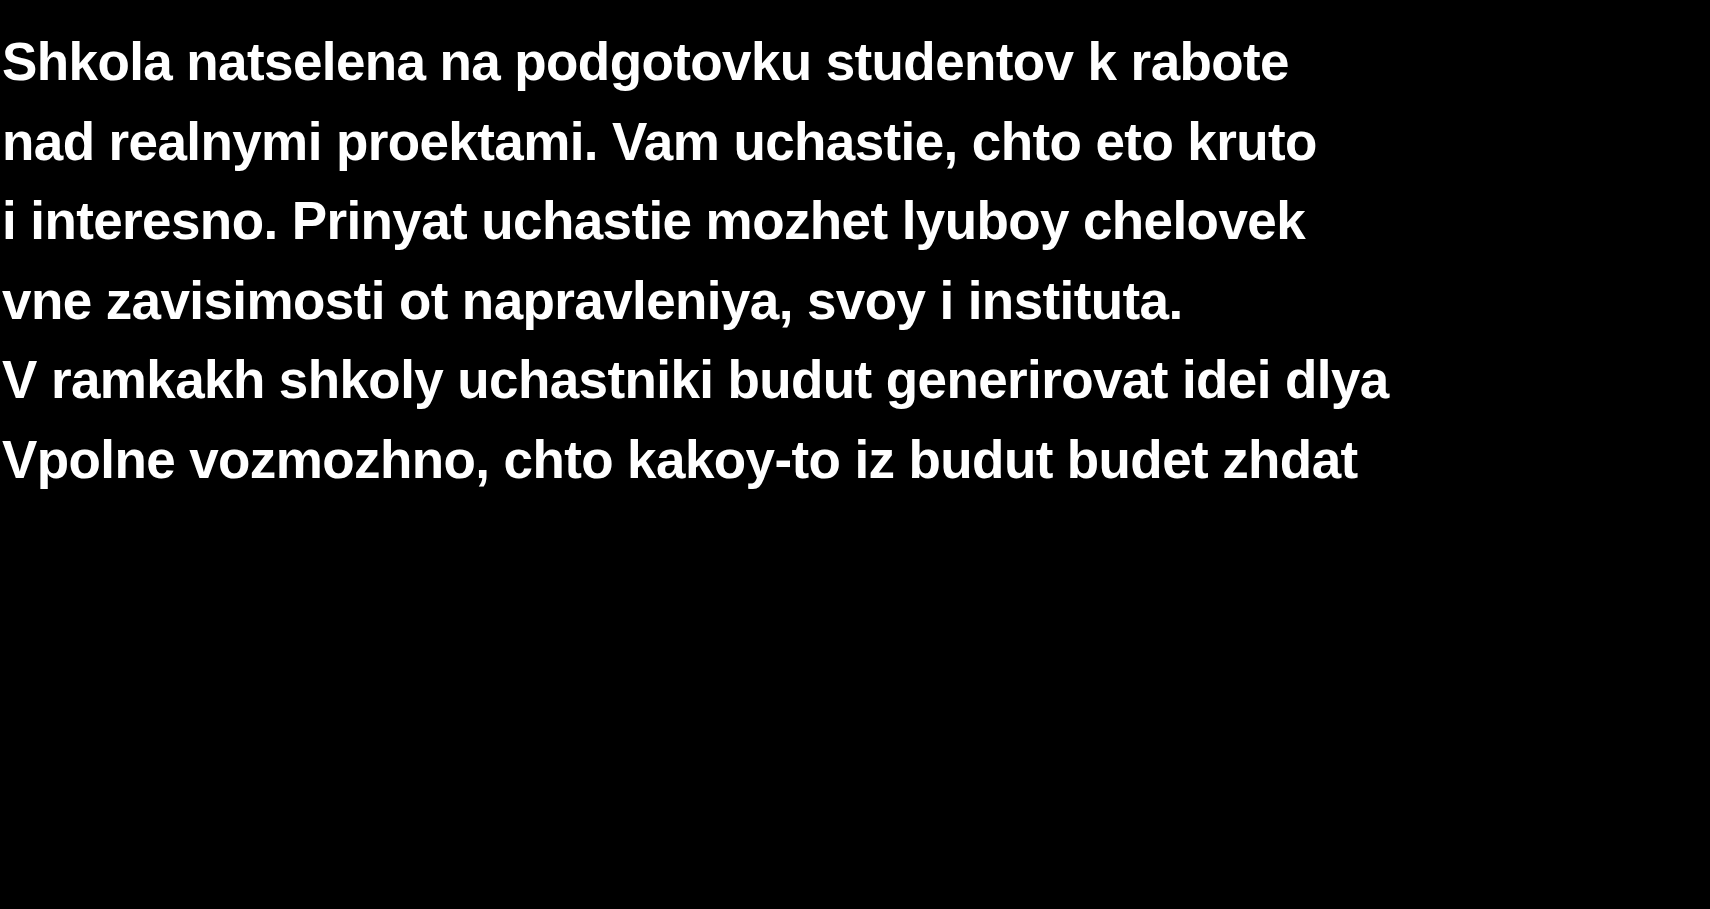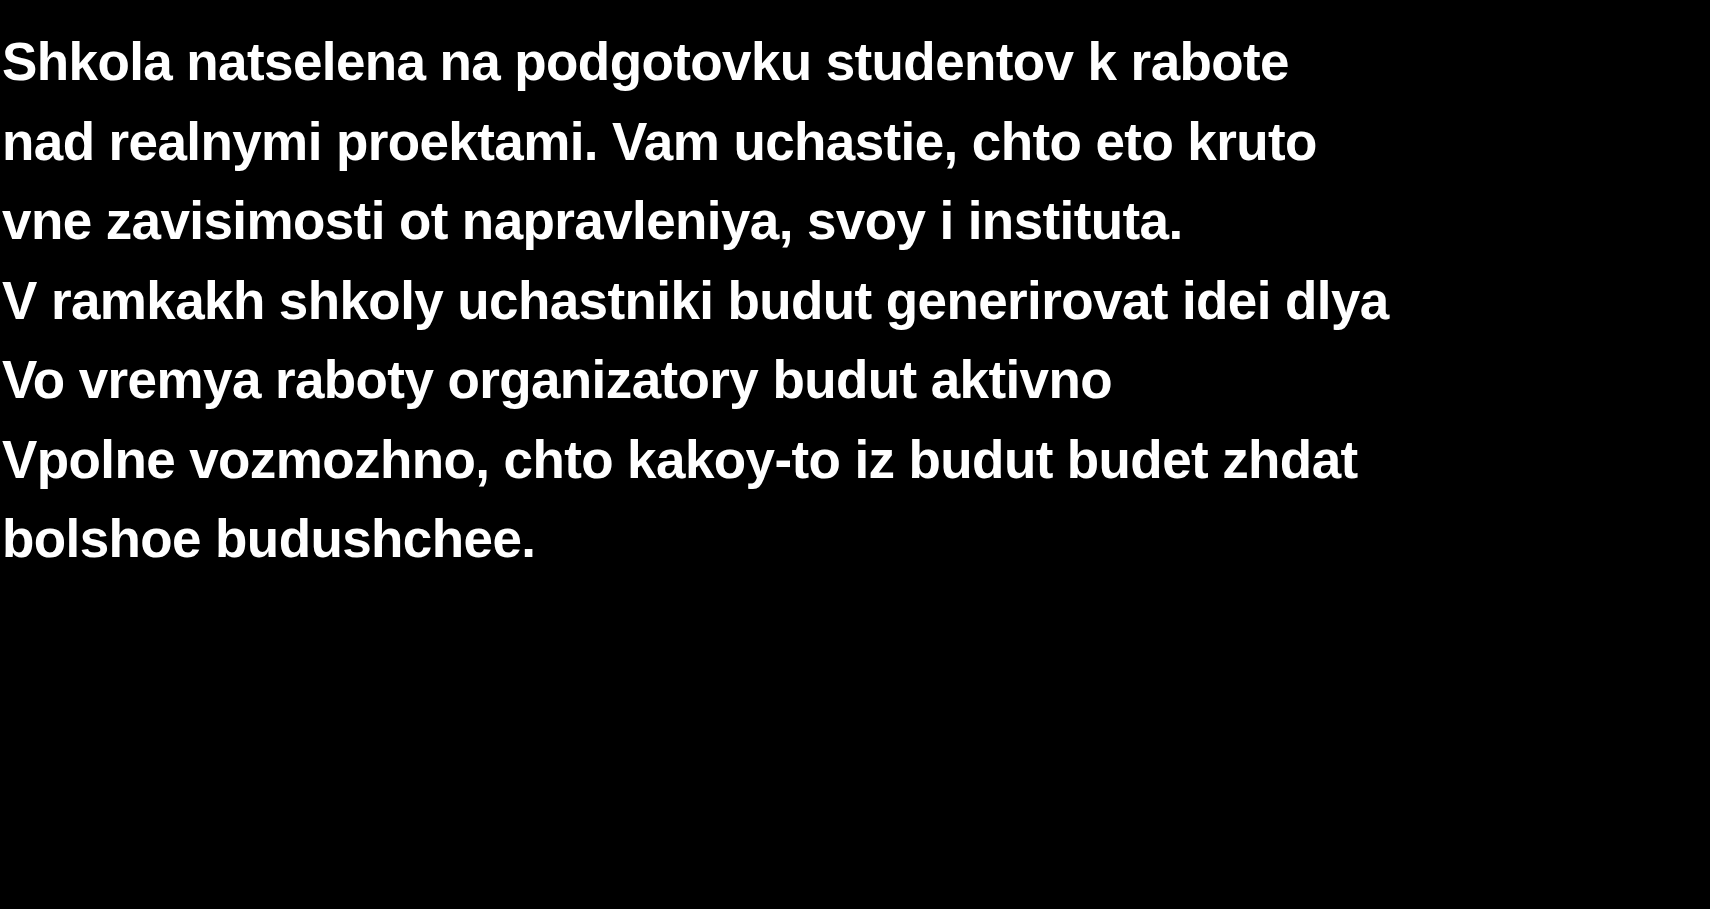--- a/index.html
+++ b/index.html
@@ -46,27 +46,26 @@
 </style>
 </head>
 <body>
 
 <div class="page">
   <div class="text-block">
 
     <div class="para">
       <span class="line">Shkola natselena na podgotovku studentov k rabote</span>
       <span class="line">nad realnymi proektami. Vam uchastie, chto eto kruto</span>
+      <span class="line">i interesno. Prinyat uchastie mozhet lyuboy chelovek</span>
       <span class="line">vne zavisimosti ot napravleniya, svoy i instituta.</span>
     </div>
 
     <div class="para">
       <span class="line">V ramkakh shkoly uchastniki budut generirovat idei dlya</span>
     </div>
 
     <div class="para">
-      <span class="line">Vo vremya raboty organizatory budut aktivno</span>
       <span class="line">Vpolne vozmozhno, chto kakoy-to iz budut budet zhdat</span>
-      <span class="line">bolshoe budushchee.</span>
     </div>
 
   </div>
 </div>
 
 </body></html>

